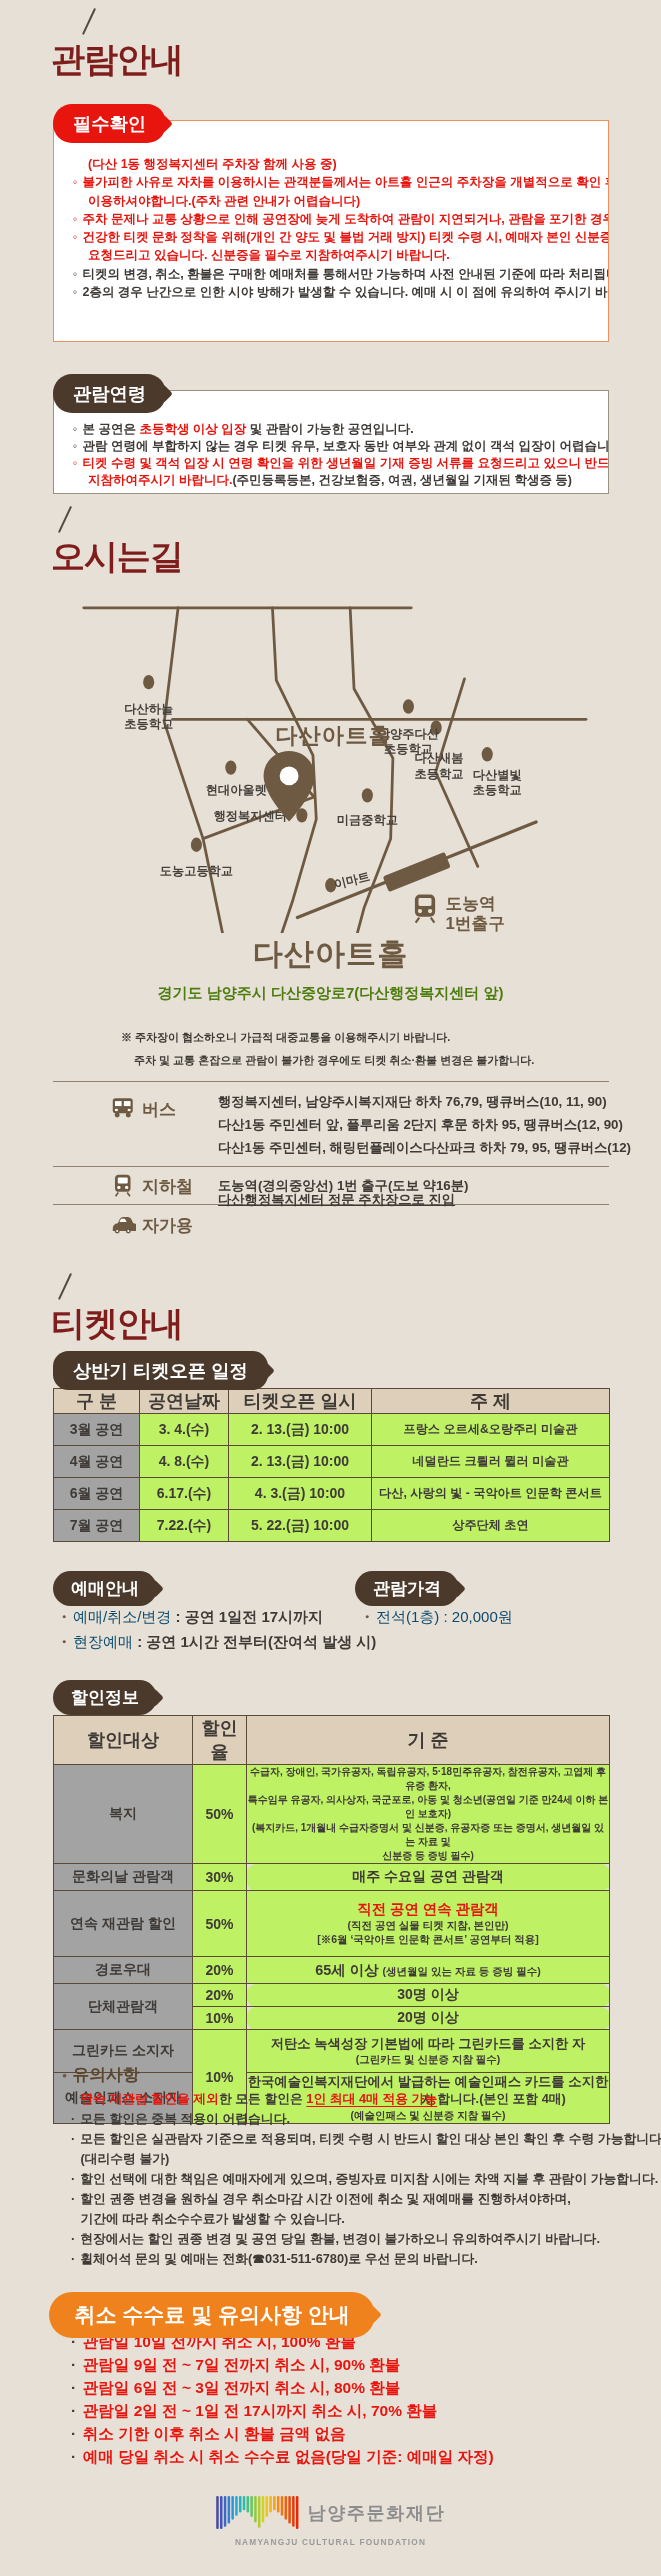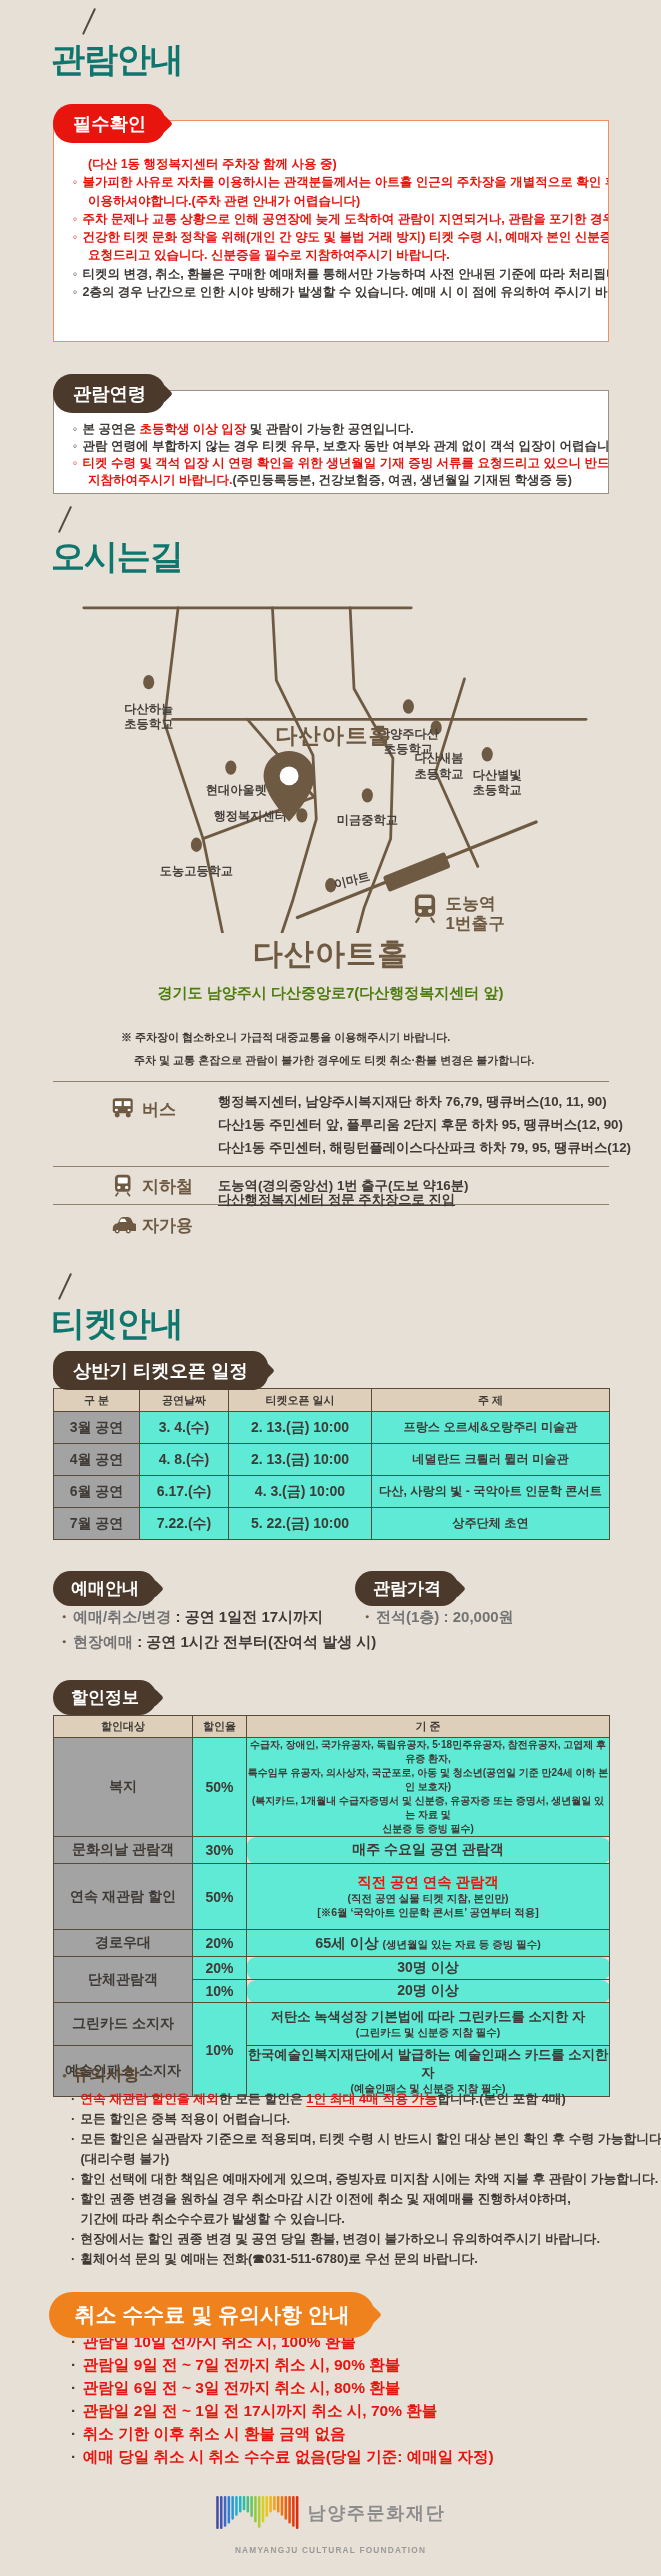--- a/index.html
+++ b/index.html
@@ -2,21 +2,21 @@
 <html style="font-size:9px"><head>
 <meta charset="utf-8">
 <style>
   * { margin:0; padding:0; box-sizing:border-box; }
   html,body { width:661px; height:2576px; }
   body {
     position:relative; background:#e7e0d6; overflow:hidden;
     font-family:"Liberation Sans", sans-serif; color:#3f3a36;
   }
   .slash { position:absolute; width:2.2px; height:29px; background:#514b46; border-radius:1.1px; transform:rotate(25deg); }
-  .h-title { position:absolute; font-size:34px; font-weight:800; color:#0f766e; letter-spacing:-1.1px; white-space:nowrap;text-align:right; }
+  .h-title { position:absolute; font-size:34px; font-weight:800; color:#7f1d1d; letter-spacing:-1.1px; white-space:nowrap;text-align:right; }
 
   .badge { position:absolute; color:#fff; font-weight:800; border-radius:19px; z-index:2; white-space:nowrap; }
   .badge::after { content:""; position:absolute; right:-4.4px; top:50%; width:13.3px; height:13.3px; border-radius:2.8px;
                   background:inherit; transform:translateY(-50%) rotate(45deg); z-index:-1; }
   .badge.lg { font-size:18.3px; padding:7.2px 20px; }
   .badge.md { font-size:17px; padding:6.1px 18px; }
   .red-bg   { background:#e8150f; }
   .brown-bg { background:#4b3a2c; }
   .cancel-badge { background:#f0821e; font-size:21px; padding:9px 25.5px; border-radius:23px; }
 
@@ -36,52 +36,52 @@
   #venue-name { top:934px; font-size:30px; font-weight:800; color:#6e5a42; letter-spacing:1.1px; }
   #venue-addr { top:984px; font-size:15px; font-weight:700; color:#4d7c0f; }
   .note-line { position:absolute; left:121px; font-size:11px; font-weight:700; white-space:nowrap; }
   .rule { position:absolute; left:53px; width:556px; height:1.1px; background:#8f8070; }
   .t-icon  { position:absolute; left:110px; width:25.5px; height:25.5px; }
   .t-label { position:absolute; left:142px; font-size:17px; font-weight:800; color:#6e5a42; white-space:nowrap; }
   .t-text  { position:absolute; left:218px; font-size:13.3px; font-weight:600; line-height:23px; white-space:nowrap; color:#3f3a36; }
 
   .tbl { position:absolute; left:53px; width:556px; border-collapse:collapse; table-layout:fixed; border:1.7px solid #5c4a38; }
   .tbl th, .tbl td { border:1.1px solid #5c4a38; text-align:center; vertical-align:middle; overflow:hidden; }
-  .tbl th { background:#ddcfb9; font-size:11px; font-weight:800; color:#3f3a36; }
-  .tbl td { background:#5eead4; font-size:14px; font-weight:600; color:#3f3a36; }
+  .tbl th { background:#ddcfb9; font-size:18px; font-weight:800; color:#3f3a36; }
+  .tbl td { background:#bef264; font-size:14px; font-weight:600; color:#3f3a36; }
   .tbl td.lab { background:#a3a3a3; font-weight:700; font-size:14px; }
   #ticket-table { top:1388px; }
   #ticket-table th { height:23px; }
   #ticket-table td { height:32px; }
   #ticket-table td.subject { font-size:12.2px; }
   #discount-table { top:1715px; }
   #discount-table th { height:22px; }
   .dt-small { font-size:10px; line-height:14px; font-weight:600; }
   .dt-line  { font-size:13.3px; font-weight:600;border-radius:9px; }
   .dt-paren { font-size:10.5px; font-weight:600; }
   .red-cell { color:#e8150f; font-weight:800; }
   .rewatch-main { color:#e8150f; font-weight:800; font-size:14.4px; }
   .senior-main  { font-size:14.4px; font-weight:800; }
 
   .dot-line { position:absolute; font-size:15px; font-weight:600; white-space:nowrap; }
   .dot-line::before { content:"\25CF"; font-size:7.2px; color:#6e5a42; margin-right:6.7px; vertical-align:2.8px; }
-  .gold { color:#737373; font-weight:700; }
+  .gold { color:#0c4a6e; font-weight:400; }
 
   #notes-title { position:absolute; left:62px; top:2063px; font-size:16.7px; font-weight:800; color:#5a452f; white-space:nowrap; }
   #notes-title::before { content:"\25CF"; font-size:8.3px; margin-right:5.6px; vertical-align:2.2px; color:#6e5a42; }
   #notes-list { position:absolute; left:71px; top:2089px; }
   .note-item { font-size:12.8px; font-weight:700; line-height:20px; white-space:nowrap; color:#3f3a36; }
   .note-item.b::before { content:"\00B7"; margin-right:5px; font-weight:900; }
   .note-item.c { padding-left:9.4px; }
 
   #cancel-list { position:absolute; left:71px; top:2330px; }
   .cancel-item { font-size:15.5px; font-weight:800; color:#e8150f; line-height:23px; white-space:nowrap; }
   .cancel-item::before { content:"\00B7"; color:#3f3a36; margin-right:6.7px; font-weight:900; }
 
-  #footer { position:absolute; top:2496px; left:0; width:100%; display:flex; flex-direction:column; align-items:center; gap:16px; }
+  #footer { position:absolute; top:2496px; left:0; width:100%; display:flex; flex-direction:column; align-items:center; gap:8px; }
   .logo-row { display:flex; align-items:center; gap:7.8px; }
   #footer-kr { font-size:18px; font-weight:700; color:#8d8d8d; letter-spacing:1.7px; white-space:nowrap; }
   #footer-en { font-size:8.3px; color:#9a9a9a; letter-spacing:1.2px; font-weight:600; white-space:nowrap; }
 
   .road { fill:none; stroke:#6e5a42; stroke-width:5; stroke-linejoin:round; stroke-linecap:round; }
   .map-dot { fill:#6e5a42; }
   .map-lbl { font-size:22px; font-weight:700; fill:#46413c; text-anchor:middle; }
   .map-lbl-big { font-size:40px; font-weight:800; fill:#6e5a42; text-anchor:middle; letter-spacing:2px; }
   .map-station-lbl { font-size:30px; font-weight:800; fill:#6e5a42; }
   .icon-brown { fill:#6e5a42; }

